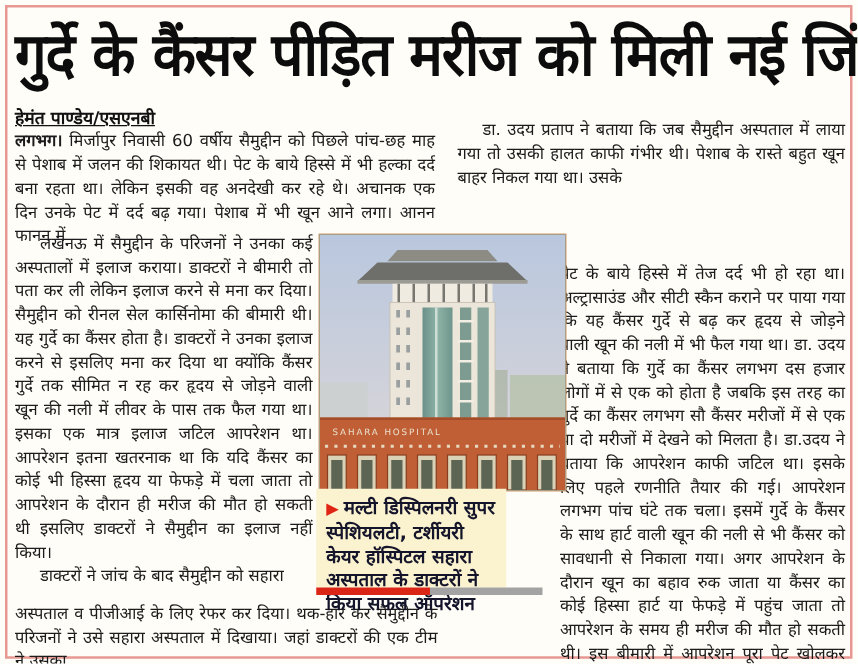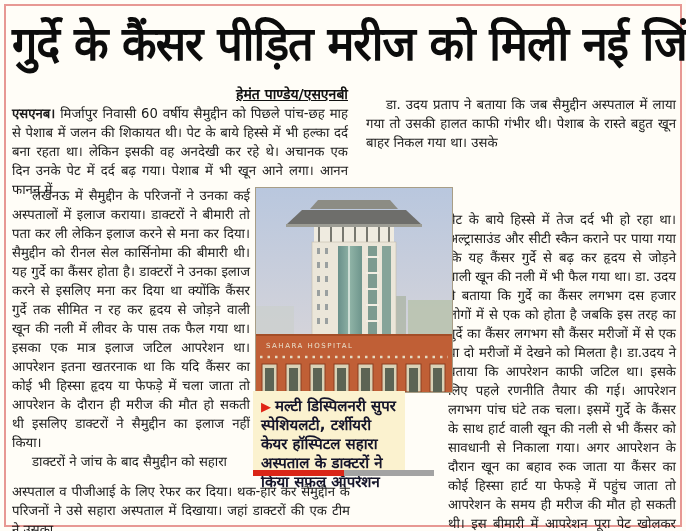--- a/index.html
+++ b/index.html
@@ -22,21 +22,21 @@
     font-size:45px;line-height:58px;
     font-weight:800;
     color:#0c0c0c;
     letter-spacing:-1px;
     transform:scaleY(1.05);
     transform-origin:top;
     white-space:nowrap;
   }
   .byline{
     position:absolute;left:12px;top:84px;width:336px;
-    text-align:right;
+    text-align:left;
     font-weight:700;font-size:14px;
     text-decoration:underline;
     color:#111;
   }
   .body-text{
     position:absolute;
     font-size:13.2px;line-height:19px;
     text-align:justify;
     color:#1b1b1b;
   }
@@ -78,21 +78,21 @@
 
 <div id="page">
 
   <div class="frame"></div>
 
   <div class="headline">गुर्दे के कैंसर पीड़ित मरीज को मिली नई जिंदगी</div>
 
   <div class="byline">हेमंत पाण्डेय/एसएनबी</div>
 
   <div class="body-text" id="blk-left-top">
-    <p><span class="dateline">एसएनब।</span>
+    <p><span class="dateline">लगभग।</span>
        <span>मिर्जापुर निवासी 60 वर्षीय सैमुद्दीन को पिछले पांच-छह माह से पेशाब में जलन की शिकायत थी। पेट के बाये हिस्से में भी हल्का दर्द बना रहता था। लेकिन इसकी वह अनदेखी कर रहे थे। अचानक एक दिन उनके पेट में दर्द बढ़ गया। पेशाब में भी खून आने लगा। आनन फानन में</span></p>
   </div>
 
   <div class="body-text" id="blk-left-narrow">
     <p class="indent">लखनऊ में सैमुद्दीन के परिजनों ने उनका कई अस्पतालों में इलाज कराया। डाक्टरों ने बीमारी तो पता कर ली लेकिन इलाज करने से मना कर दिया। सैमुद्दीन को रीनल सेल कार्सिनोमा की बीमारी थी। यह गुर्दे का कैंसर होता है। डाक्टरों ने उनका इलाज करने से इसलिए मना कर दिया था क्योंकि कैंसर गुर्दे तक सीमित न रह कर हृदय से जोड़ने वाली खून की नली में लीवर के पास तक फैल गया था। इसका एक मात्र इलाज जटिल आपरेशन था। आपरेशन इतना खतरनाक था कि यदि कैंसर का कोई भी हिस्सा हृदय या फेफड़े में चला जाता तो आपरेशन के दौरान ही मरीज की मौत हो सकती थी इसलिए डाक्टरों ने सैमुद्दीन का इलाज नहीं किया।</p>
     <p class="indent">डाक्टरों ने जांच के बाद सैमुद्दीन को सहारा</p>
   </div>
 
   <div class="body-text" id="blk-left-bottom">
     <p>अस्पताल व पीजीआई के लिए रेफर कर दिया। थक-हार कर सैमुद्दीन के परिजनों ने उसे सहारा अस्पताल में दिखाया। जहां डाक्टरों की एक टीम ने उसका</p>

